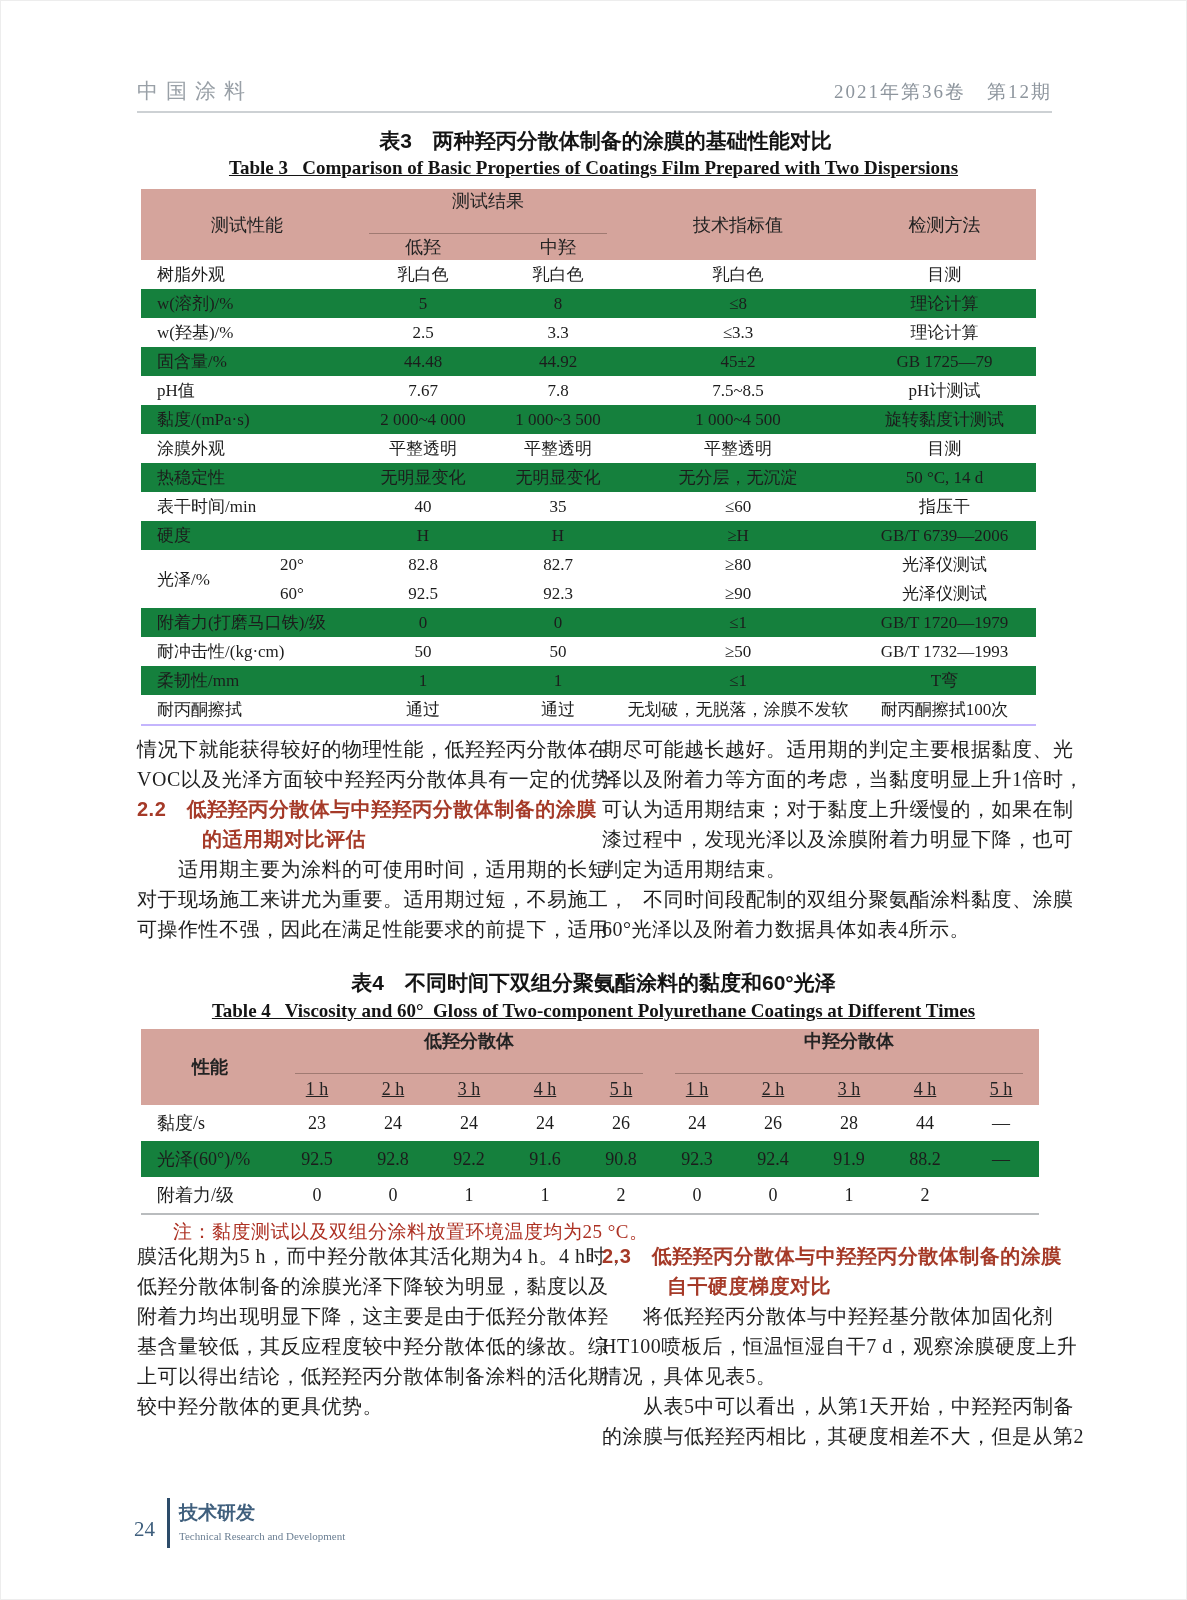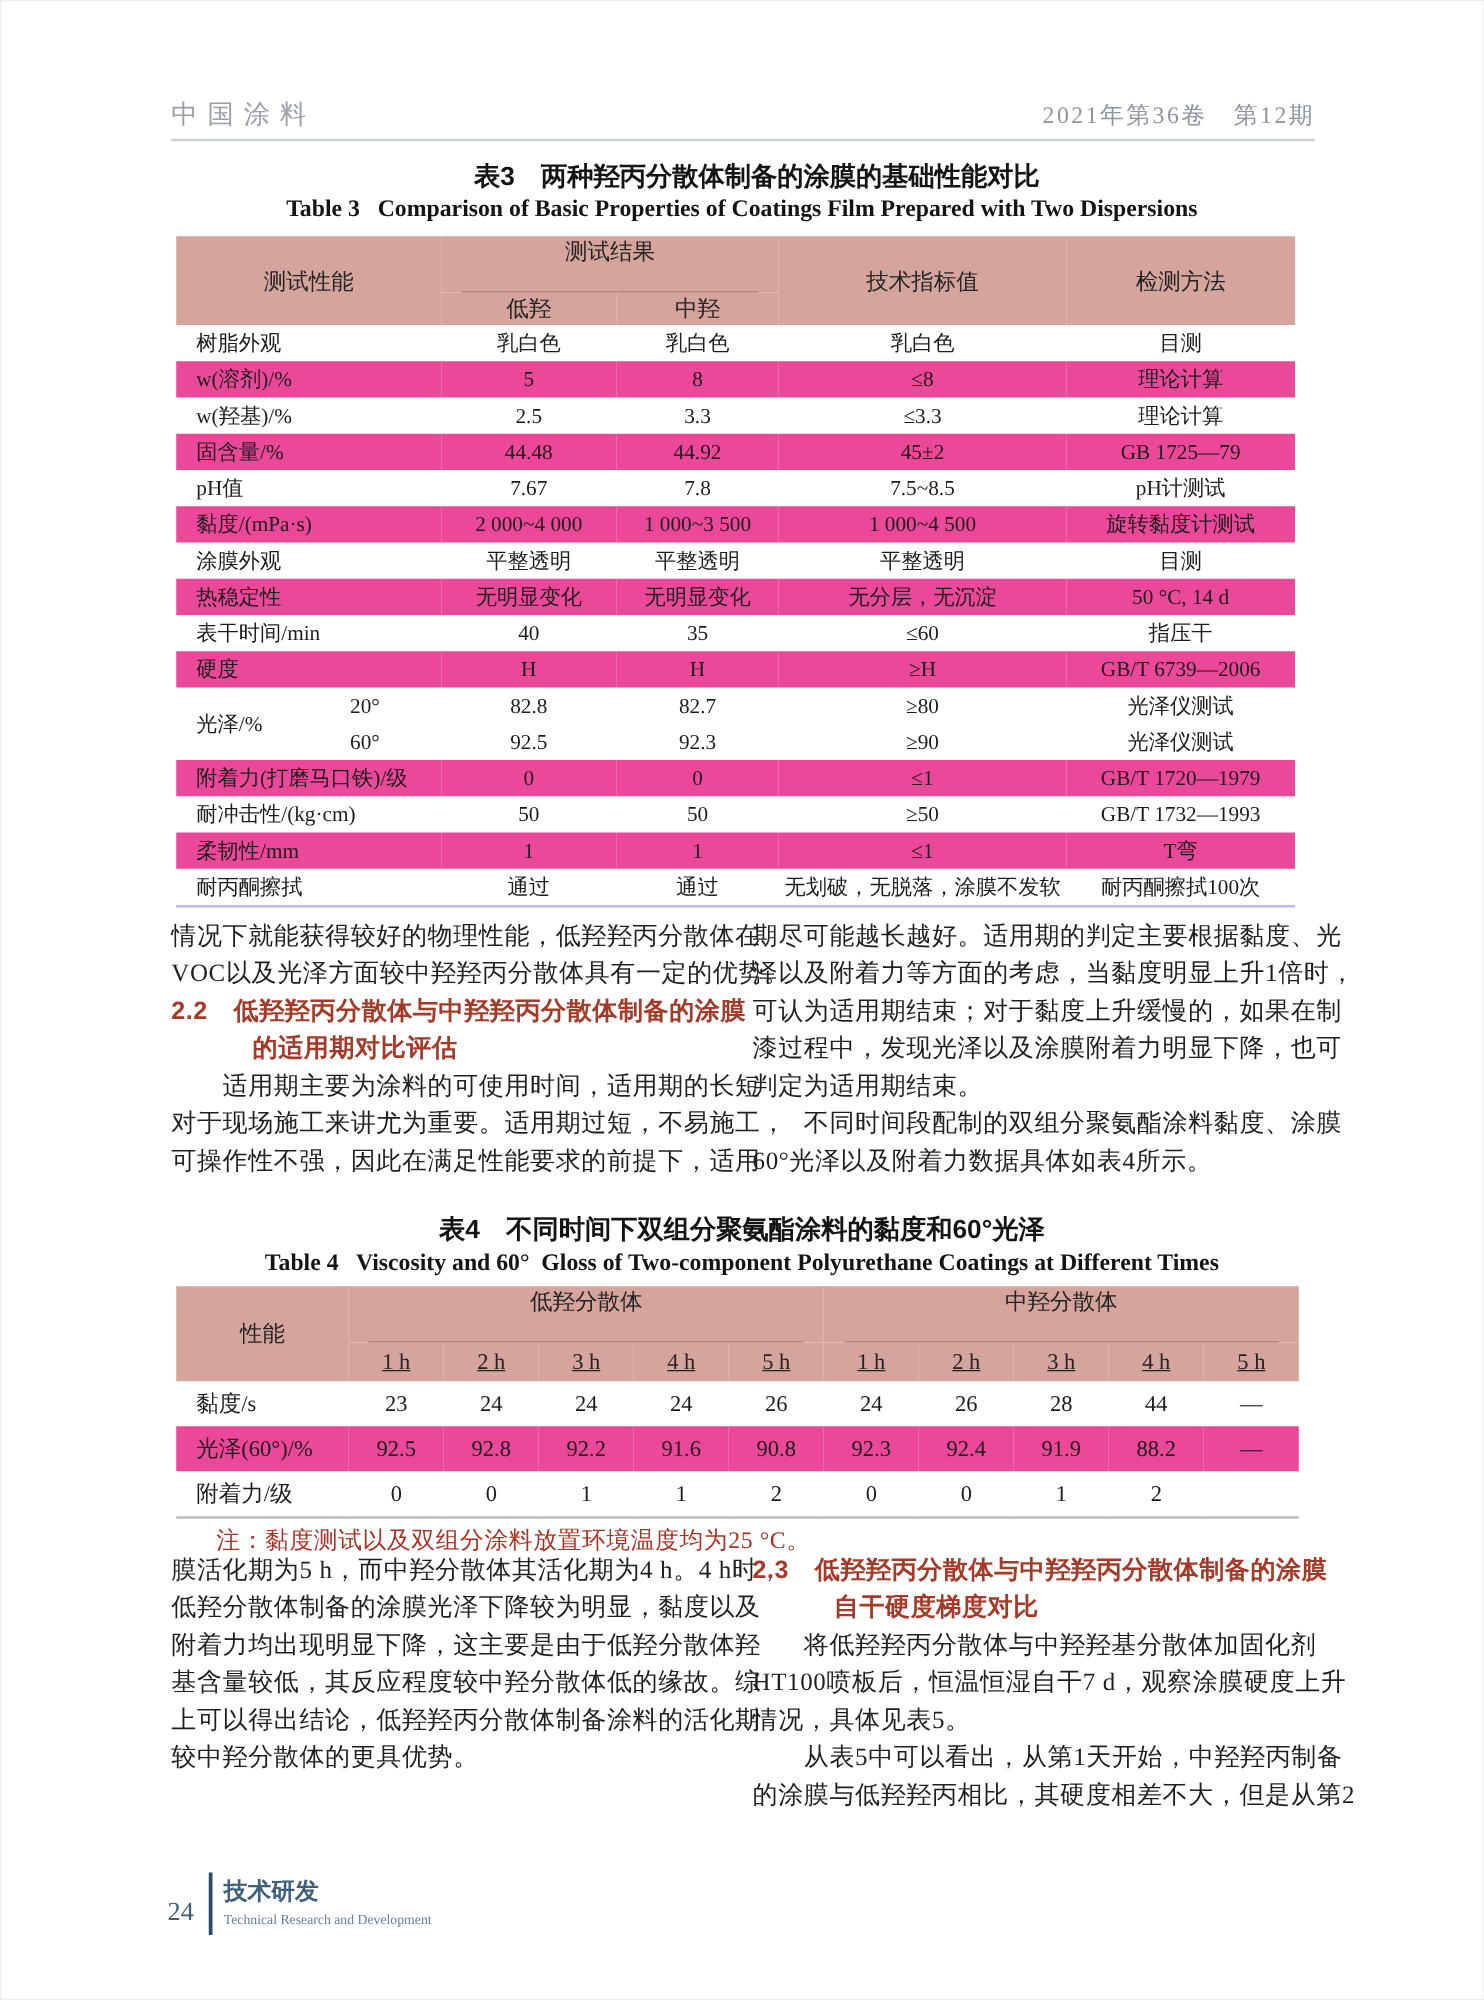--- a/index.html
+++ b/index.html
@@ -10,39 +10,39 @@
   
   .page-header{position:absolute;left:136px;right:134px;top:72px;height:32px;
                border-bottom:2px solid #cdd1d4;display:flex;justify-content:space-between;align-items:flex-end;padding-bottom:6px;}
   .journal-name{font-size:21px;color:#99a0a7;letter-spacing:8px;margin-top:36px;}
   .issue-info{font-size:19px;color:#8d959d;letter-spacing:2px;}
 
   
   .t-title-zh{position:absolute;left:0;width:100%;text-align:center;font-size:21px;font-weight:bold;
               color:#141414;font-family:"Liberation Sans","DejaVu Sans",sans-serif;}
   .t-title-en{position:absolute;left:0;width:100%;text-align:center;font-size:19px;font-weight:bold;
-              color:#141414;white-space:pre;}
+              color:#141414;white-space:pre;text-decoration:underline;}
   #t3-title-zh{top:126px;padding-left:12px;} #t3-title-en{top:156px;}
   #t4-title-zh{top:968px;} #t4-title-en{top:999px;}
 
   
   table{border-collapse:collapse;table-layout:fixed;}
   .t3{position:absolute;left:140px;top:188px;width:895px;}
   .t4{position:absolute;left:140px;top:1028px;width:898px;}
   thead th{background:#d5a49c;font-weight:normal;font-size:18px;color:#232323;text-align:center;padding:0;}
   .t3 thead tr:first-child th{height:28px;}
   .t3 thead tr:last-child th{height:26px;}
-  .t4 thead tr:first-child th{height:32px;}
+  .t4 thead tr:first-child th{height:32px;font-weight:bold;}
   .t4 thead tr:last-child th{height:31px;text-decoration:underline;}
   th.group div{border-bottom:1px solid #a07a72;padding-bottom:20px;margin:0 16px;}
   td{font-size:17px;text-align:center;padding:0;color:#1c1c1c;}
   .t3 td{height:29px;}
   .t4 td{height:36px;font-size:18px;}
   .c-label{text-align:left;padding-left:16px;}
-  tr.shade td{background:#ec4899;}
+  tr.shade td{background:#15803d;}
   .t3 tbody tr:last-child td{border-bottom:2px solid #c4b5fd;}
   .t4 tbody tr:last-child td{border-bottom:2px solid #b9bcbe;}
 
   
   .textcol{position:absolute;width:458px;}
   #col-upper-left{left:136px;top:733px;}
   #col-upper-right{left:601px;top:733px;}
   #col-lower-left{left:136px;top:1240px;}
   #col-lower-right{left:601px;top:1240px;}
   .line{height:30px;line-height:30px;font-size:20px;white-space:nowrap;letter-spacing:0.5px;}

